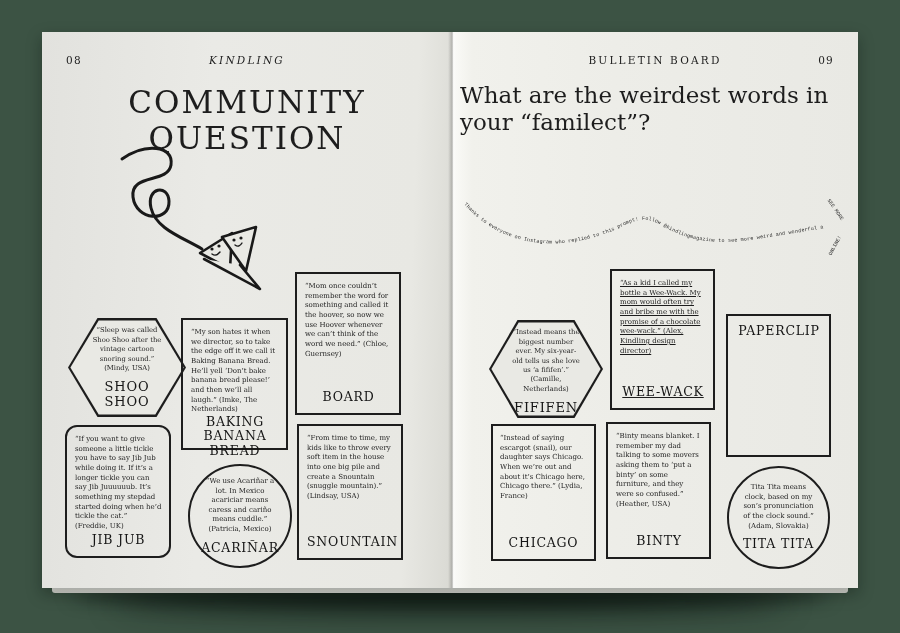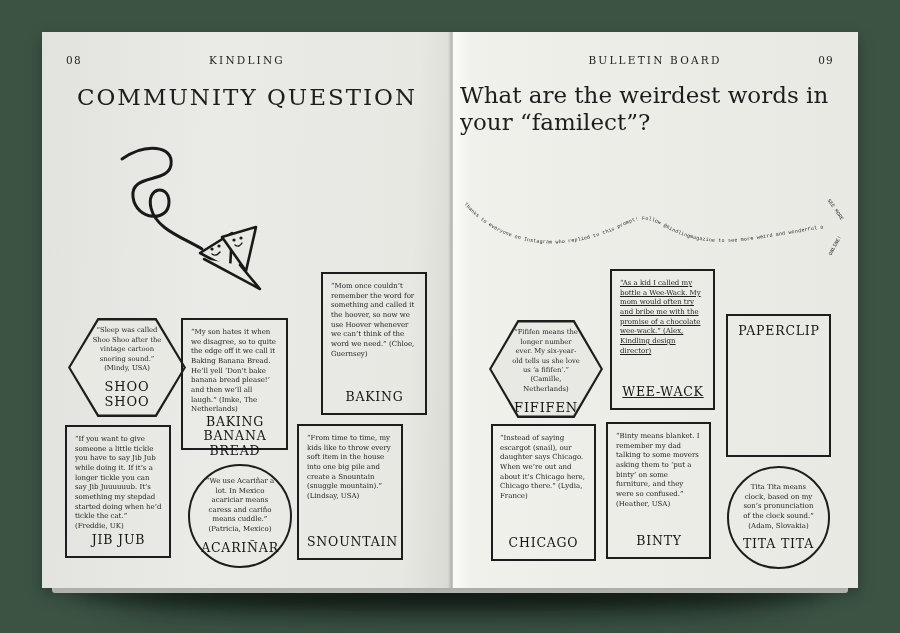--- a/index.html
+++ b/index.html
@@ -46,21 +46,21 @@
     position:absolute; left:406px; top:0; width:8px; height:556px;
     background:linear-gradient(90deg, rgba(0,0,0,0) 0%, rgba(0,0,0,0.18) 45%, rgba(0,0,0,0.22) 55%, rgba(255,255,255,0.35) 70%, rgba(0,0,0,0) 100%);
     pointer-events:none;
   }
 
   
   .pagenum { position:absolute; top:22px; font-size:10.5px; letter-spacing:1.2px; }
   .section-label { position:absolute; top:22px; font-size:10.5px; letter-spacing:2.2px; text-align:center; }
   .title-left {
     position:absolute; left:0; top:52px; width:410px; text-align:center;
-    font-size:23px; letter-spacing:2px; font-weight:500;
+    font-size:31px; letter-spacing:2px; font-weight:500;
   }
   .title-right {
     position:absolute; left:8px; top:50px; width:390px; 
     font-size:23px; line-height:1.18; font-weight:500;
   }
 
   
   .doodle { position:absolute; left:68px; top:105px; width:160px; height:165px; }
   .wave-svg { position:absolute; left:6px; top:158px; width:396px; height:80px; }
   .wave-svg text, .wave-svg textPath {
@@ -108,21 +108,21 @@
 <div class="stage">
 
   <div class="shadow-blob"></div>
   <div class="shadow-blob2"></div>
   <div class="page-stack"></div>
 
   <div class="spread">
 
     <div class="page page-left">
       <div class="pagenum" style="left:24px;">08</div>
-      <div class="section-label" style="left:105px; width:200px;">KINDLING</div>
+      <div class="section-label" style="left:105px; width:200px;font-style:italic;">KINDLING</div>
       <h1 class="title-left">COMMUNITY QUESTION</h1>
 
       <svg class="doodle" viewBox="0 0 160 165">
         <path d="M 12 22 C 35 6, 64 8, 61 28 C 58 47, 20 36, 23 60 C 26 84, 60 86, 59 64 C 58 47, 36 50, 41 71 C 46 92, 72 100, 92 112" fill="none" stroke="#191919" stroke-width="3" stroke-linecap="round"></path>
         <g stroke="#191919" stroke-width="2.6" stroke-linejoin="round" stroke-linecap="round">
           <path d="M 90 116 L 122 96 L 120 132 Z" fill="#e9e9e4"></path>
           <path d="M 112 100 L 146 90 L 136 134 Z" fill="#e9e9e4"></path>
           <path d="M 94 122 L 150 152 L 130 128" fill="#e9e9e4"></path>
         </g>
         <g fill="#191919">
@@ -139,30 +139,30 @@
 
       <div class="card hexa" style="left:26px; top:286px; width:118px; height:99px;">
         <div class="hex-outer"></div>
         <div class="hex-inner">
           <p class="quote">“Sleep was called Shoo Shoo after the vintage cartoon snoring sound.” (Mindy, USA)</p>
           <div class="label">SHOO SHOO</div>
         </div>
       </div>
 
       <div class="card rect" style="left:139px; top:286px; width:107px; height:132px;">
-        <p class="quote">“My son hates it when we disagree, so to quite the edge off it we call it Baking Banana Bread. He’ll yell ‘Don’t bake banana bread please!’ and then we’ll all laugh.” (Imke, The Netherlands)</p>
+        <p class="quote">“My son hates it when we director, so to take the edge off it we call it Baking Banana Bread. He’ll yell ‘Don’t bake banana bread please!’ and then we’ll all laugh.” (Imke, The Netherlands)</p>
         <div class="label">BAKING BANANA BREAD</div>
       </div>
 
-      <div class="card rect" style="left:253px; top:240px; width:106px; height:143px;margin-left:26px;">
+      <div class="card rect" style="left:253px; top:240px; width:106px; height:143px;">
         <p class="quote">“Mom once couldn’t remember the word for something and called it the hoover, so now we use Hoover whenever we can’t think of the word we need.” (Chloe, Guernsey)</p>
-        <div class="label">BAKING</div>
-      </div>
-
-      <div class="card rect" style="left:23px; top:393px; width:106px; height:133px;">
+        <div class="label">BOARD</div>
+      </div>
+
+      <div class="card rect" style="left:23px; top:393px; width:106px; height:133px;border-radius:12px;">
         <p class="quote">“If you want to give someone a little tickle you have to say Jib Jub while doing it. If it’s a longer tickle you can say Jib Juuuuuub. It’s something my stepdad started doing when he’d tickle the cat.” (Freddie, UK)</p>
         <div class="label">JIB JUB</div>
       </div>
 
       <div class="card circ" style="left:146px; top:432px; width:104px; height:104px;">
         <p class="quote">“We use Acariñar a lot. In Mexico acariciar means caress and cariño means cuddle.” (Patricia, Mexico)</p>
         <div class="label">ACARIÑAR</div>
       </div>
 
       <div class="card rect" style="left:255px; top:392px; width:106px; height:136px;">
@@ -186,21 +186,21 @@
         <text font-size="5.1" letter-spacing="0.2">
           <textPath href="#wavepath">Thanks to everyone on Instagram who replied to this prompt! Follow @kindlingmagazine to see more weird and wonderful answers.</textPath>
         </text>
         <text font-size="5.2" transform="translate(373 10) rotate(55)">SEE MORE</text>
         <text font-size="5.2" transform="translate(377 66) rotate(-62)">ONLINE!</text>
       </svg>
 
       <div class="card hexa" style="left:37px; top:288px; width:114px; height:98px;">
         <div class="hex-outer"></div>
         <div class="hex-inner">
-          <p class="quote">“Fififen means the longer number ever. My six-year-old tells us she love us ‘a fififen’.” (Camille, Netherlands)</p>
+          <p class="quote">“Instead means the biggest number ever. My six-year-old tells us she love us ‘a fififen’.” (Camille, Netherlands)</p>
           <div class="label">FIFIFEN</div>
         </div>
       </div>
 
       <div class="card rect" style="left:158px; top:237px; width:105px; height:141px;text-decoration:underline;">
         <p class="quote">“As a kid I called my bottle a Wee-Wack. My mom would often try and bribe me with the promise of a chocolate wee-wack.” (Alex, Kindling design director)</p>
         <div class="label">WEE-WACK</div>
       </div>
 
       <div class="card rect" style="left:274px; top:282px; width:105px; height:143px;">

